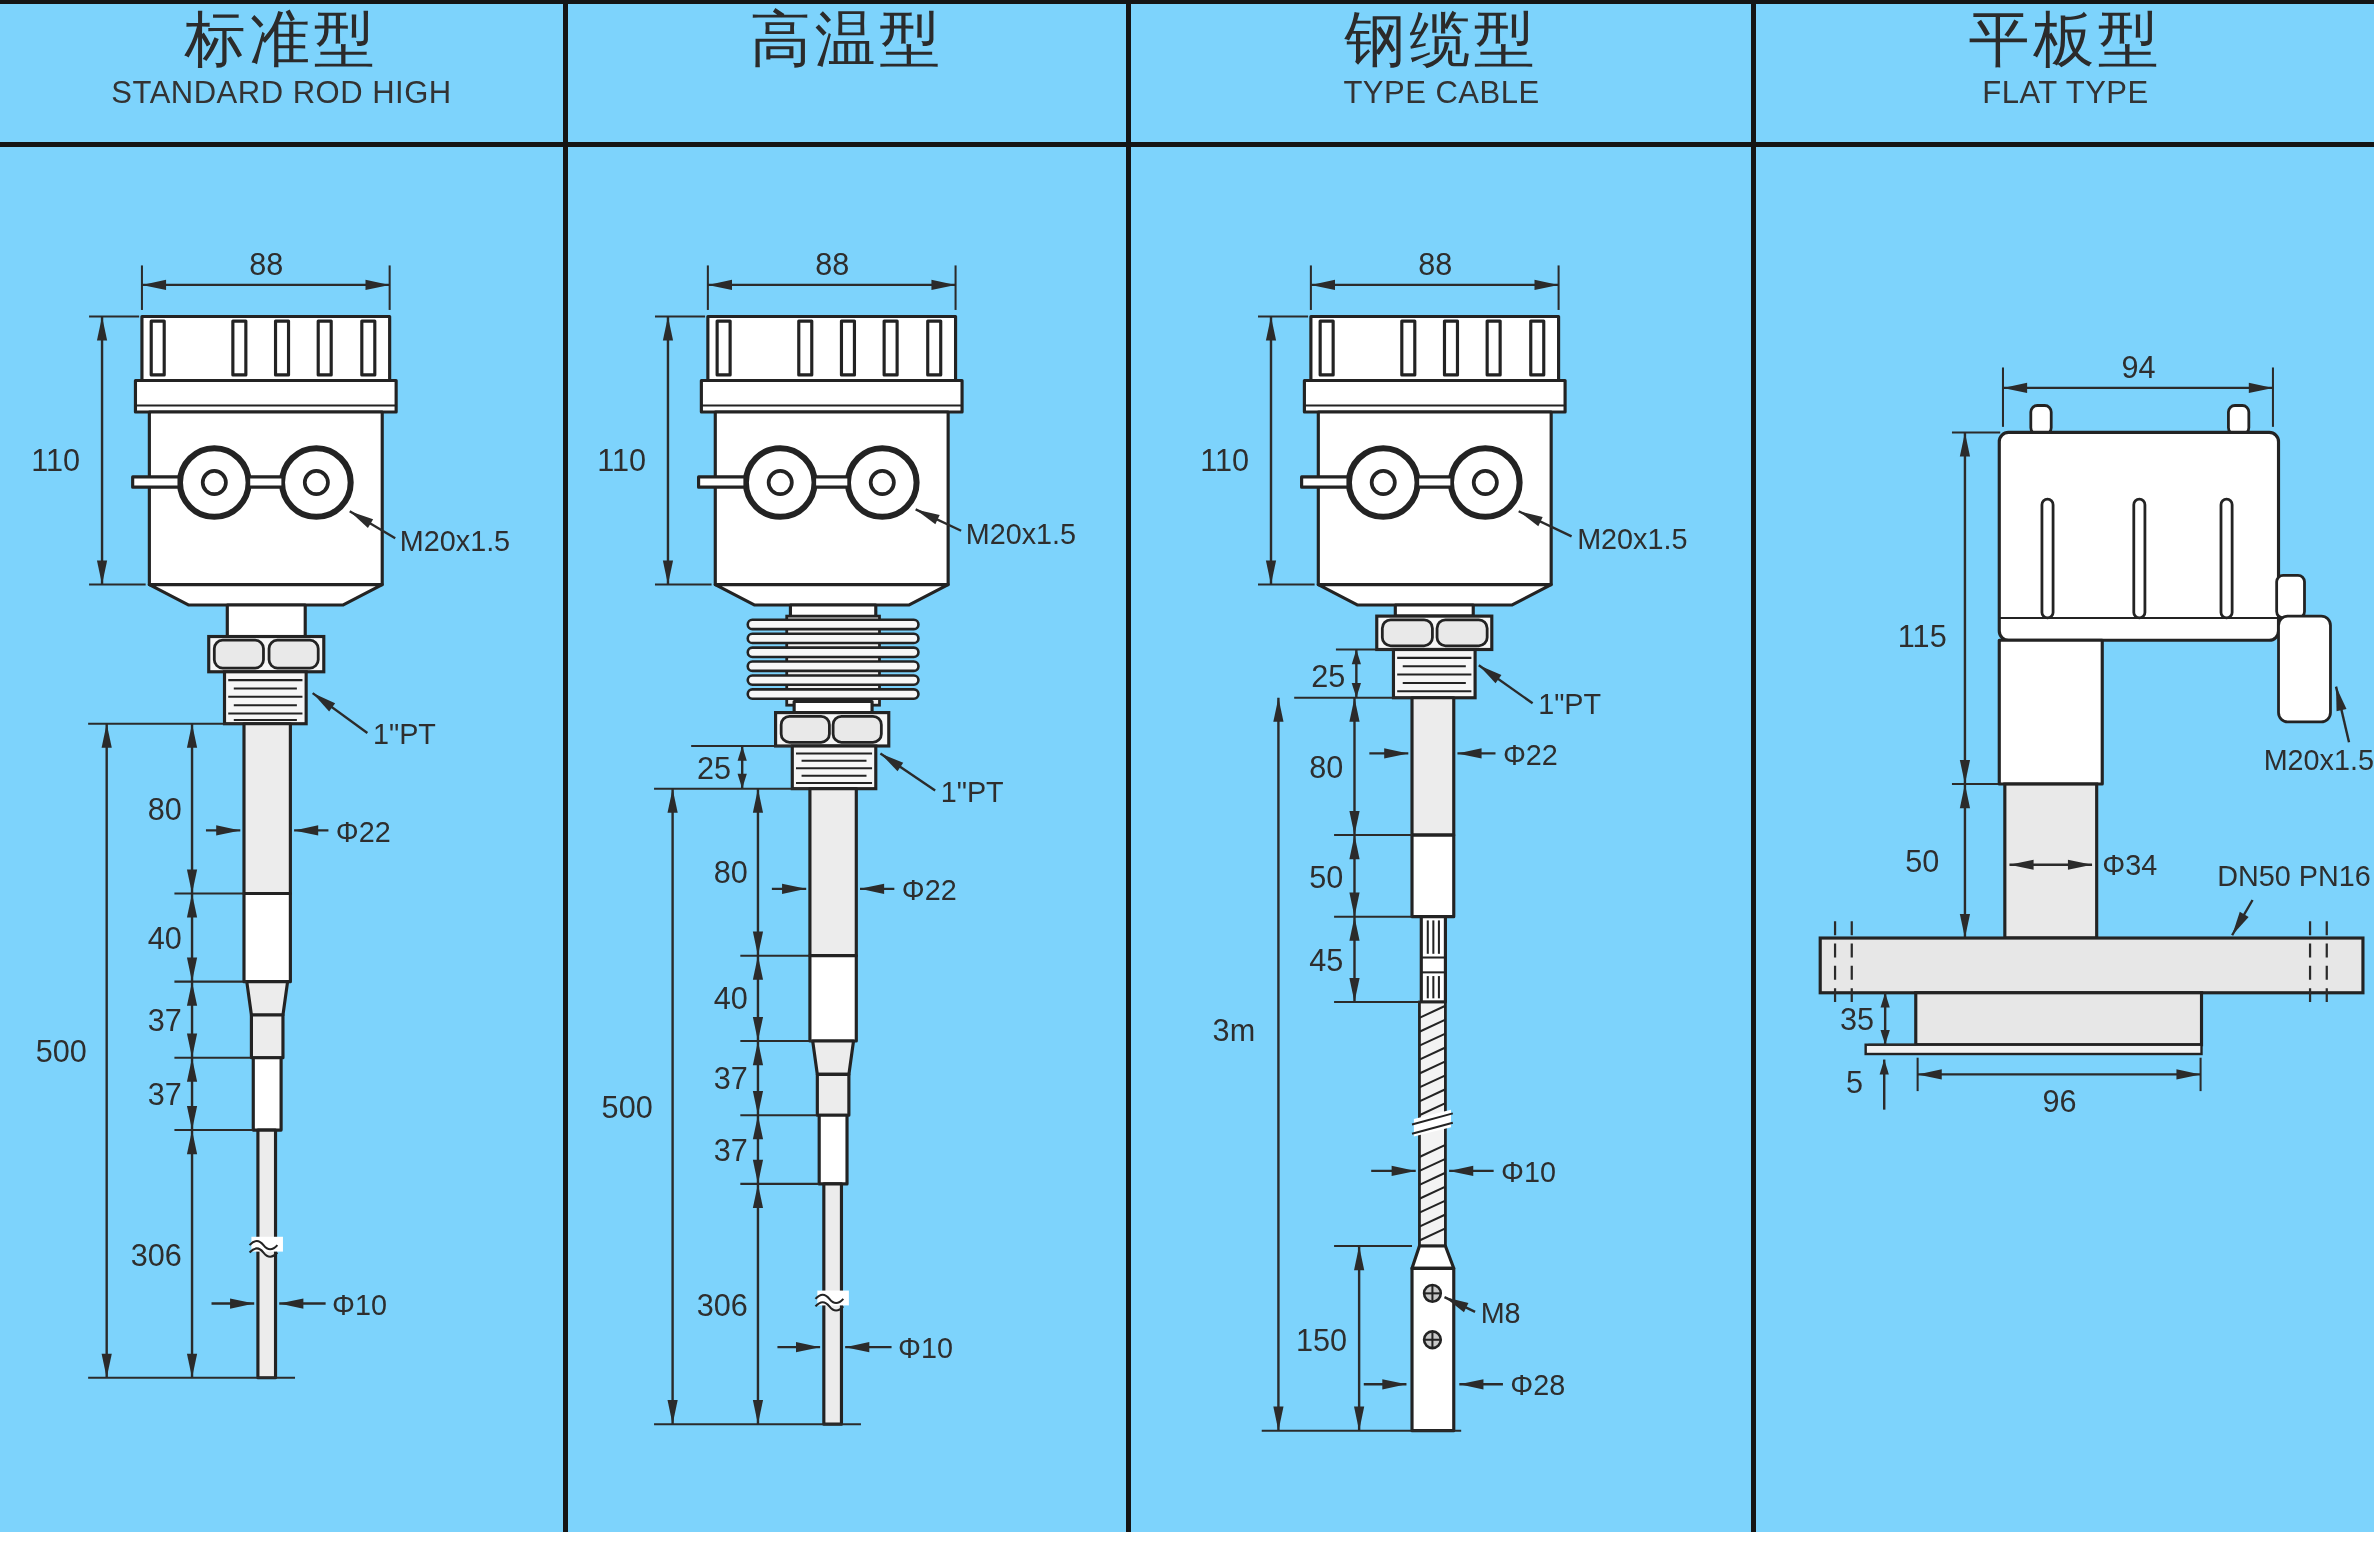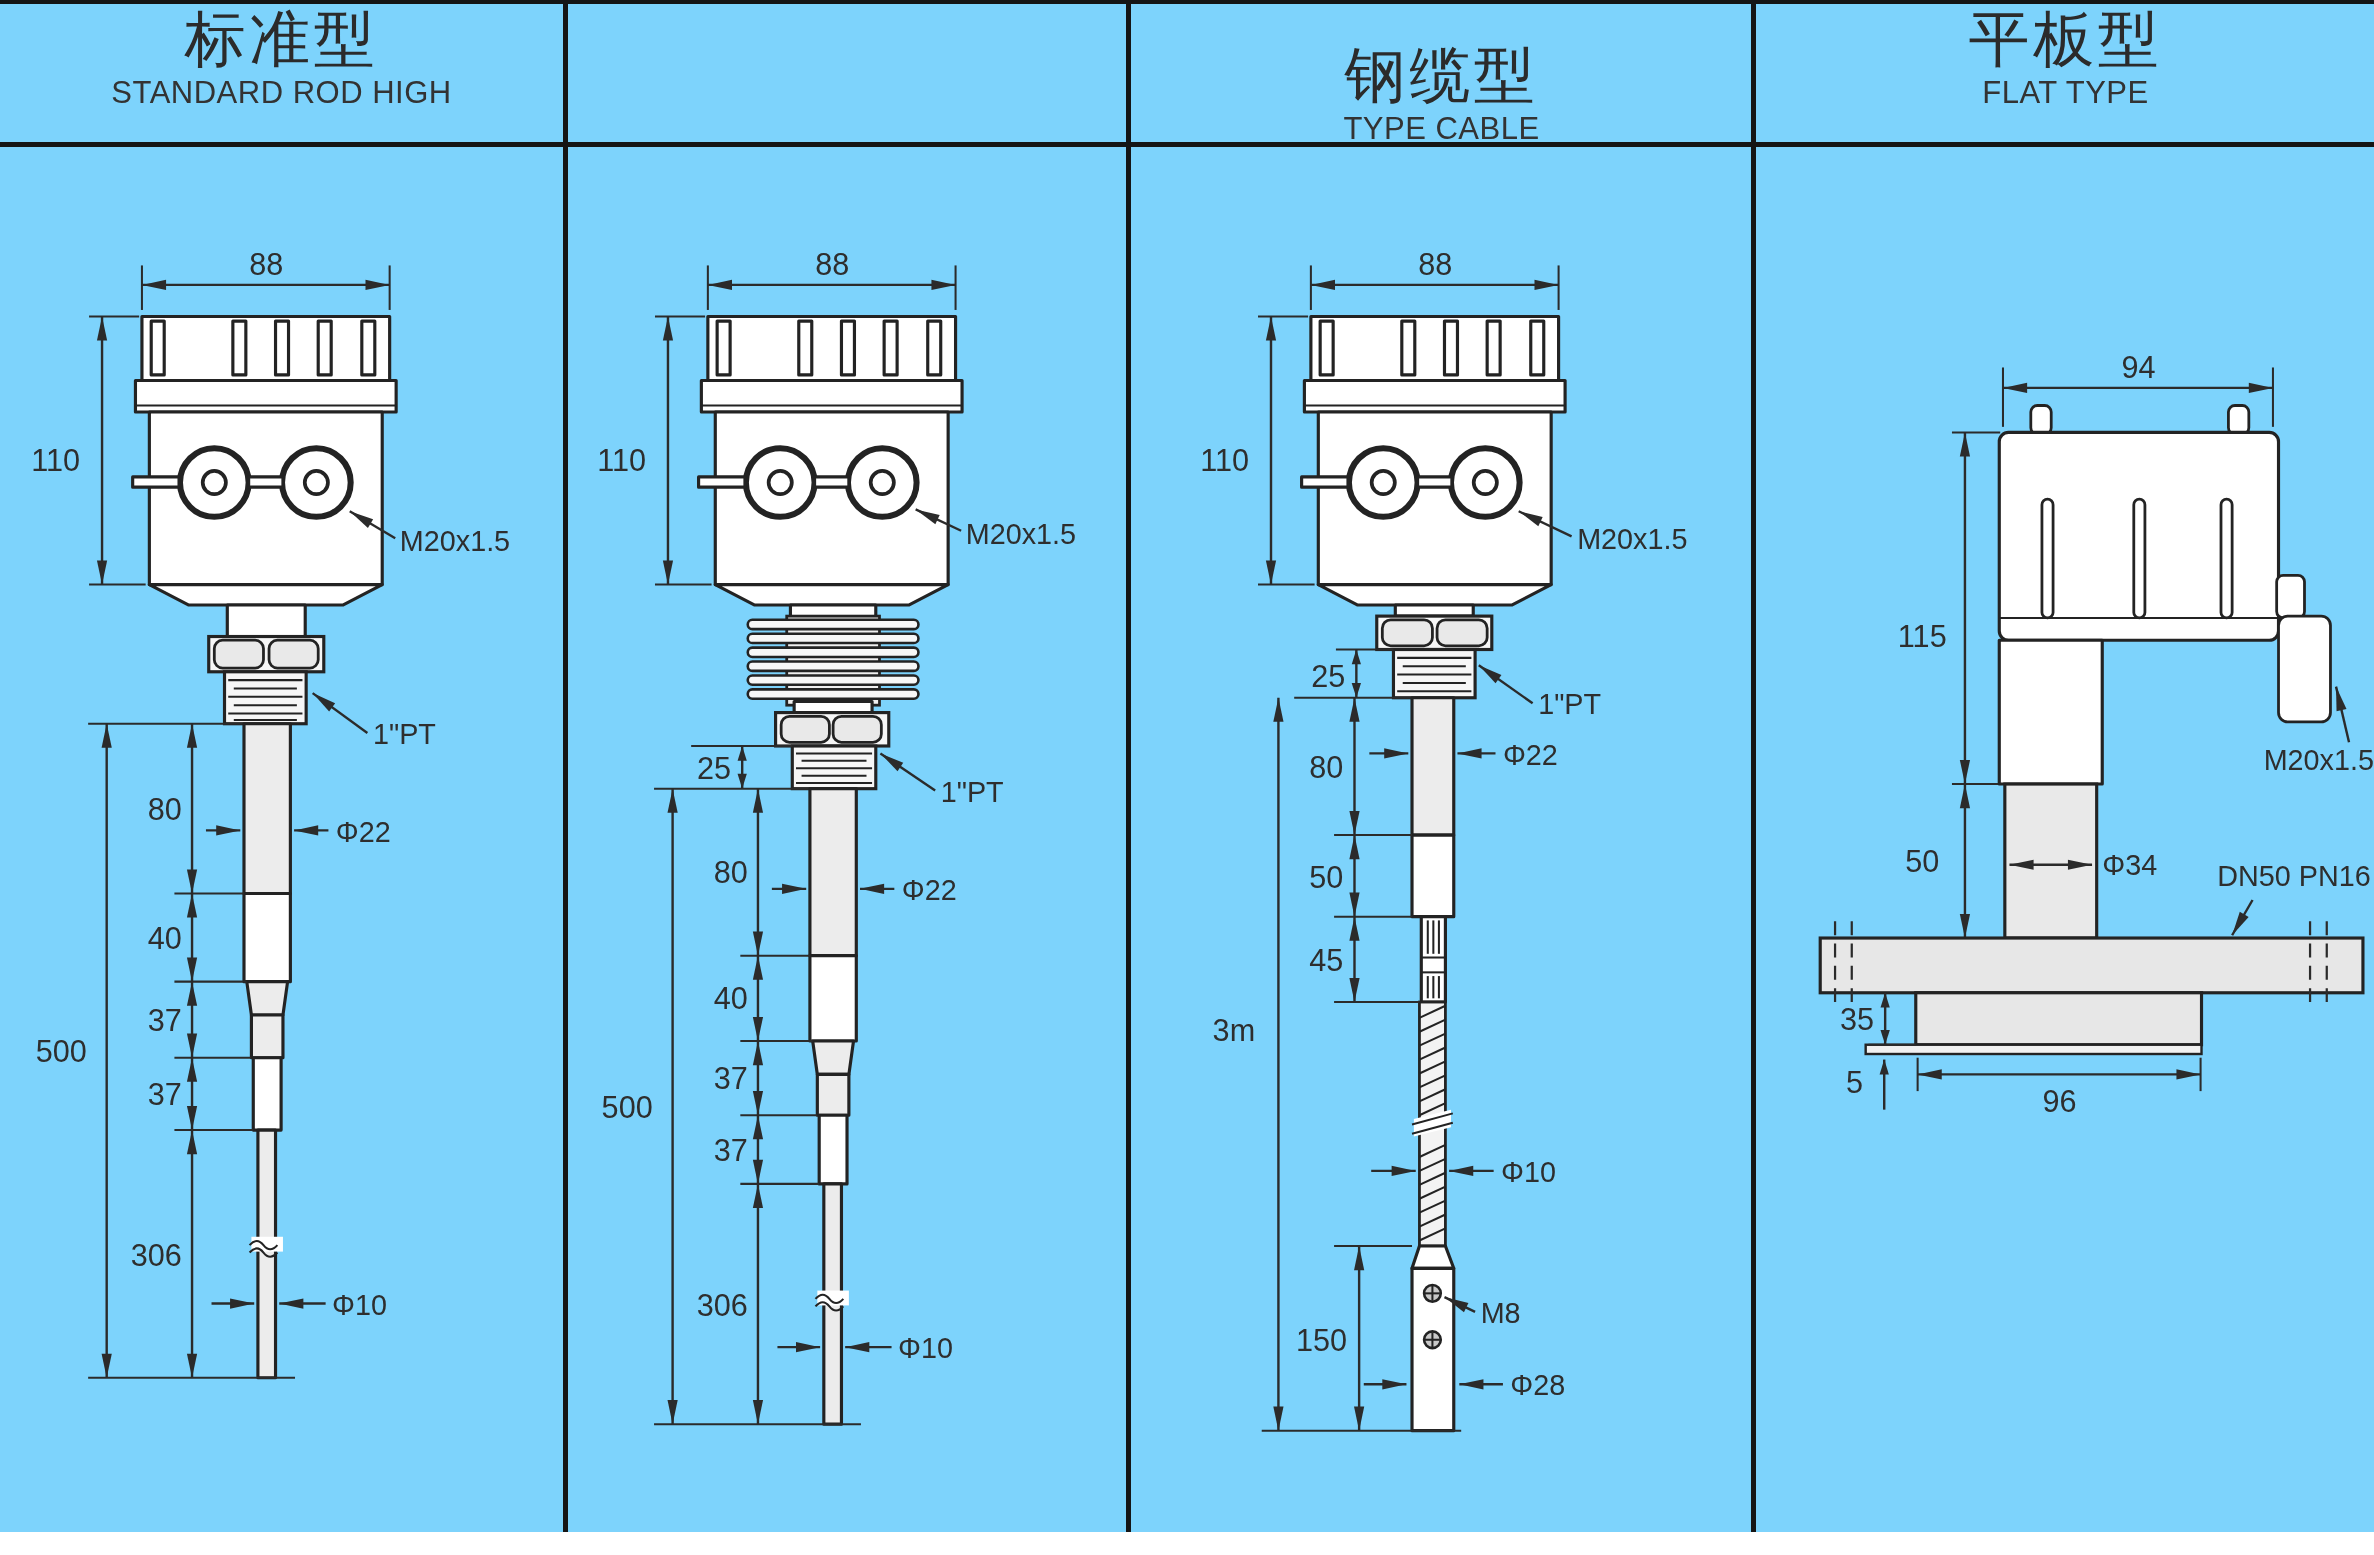--- a/index.html
+++ b/index.html
@@ -29,22 +29,23 @@
 </head>
 <body>
 
 <div class="stage">
 
   <div class="colhead" style="left:0;width:563px;">
     <div class="cn">标准型</div>
     <div class="en">STANDARD ROD HIGH</div>
   </div>
   <div class="colhead" style="left:568px;width:558px;">
+    <div class="cn">高温型</div>
   </div>
-  <div class="colhead" style="left:1131px;width:621px;margin-top:36px;">
+  <div class="colhead" style="left:1131px;width:621px;">
     <div class="cn">钢缆型</div>
     <div class="en">TYPE CABLE</div>
   </div>
   <div class="colhead" style="left:1756px;width:619px;">
     <div class="cn">平板型</div>
     <div class="en">FLAT TYPE</div>
   </div>
 
   <div class="topline"></div>
   <div class="hsep"></div>

